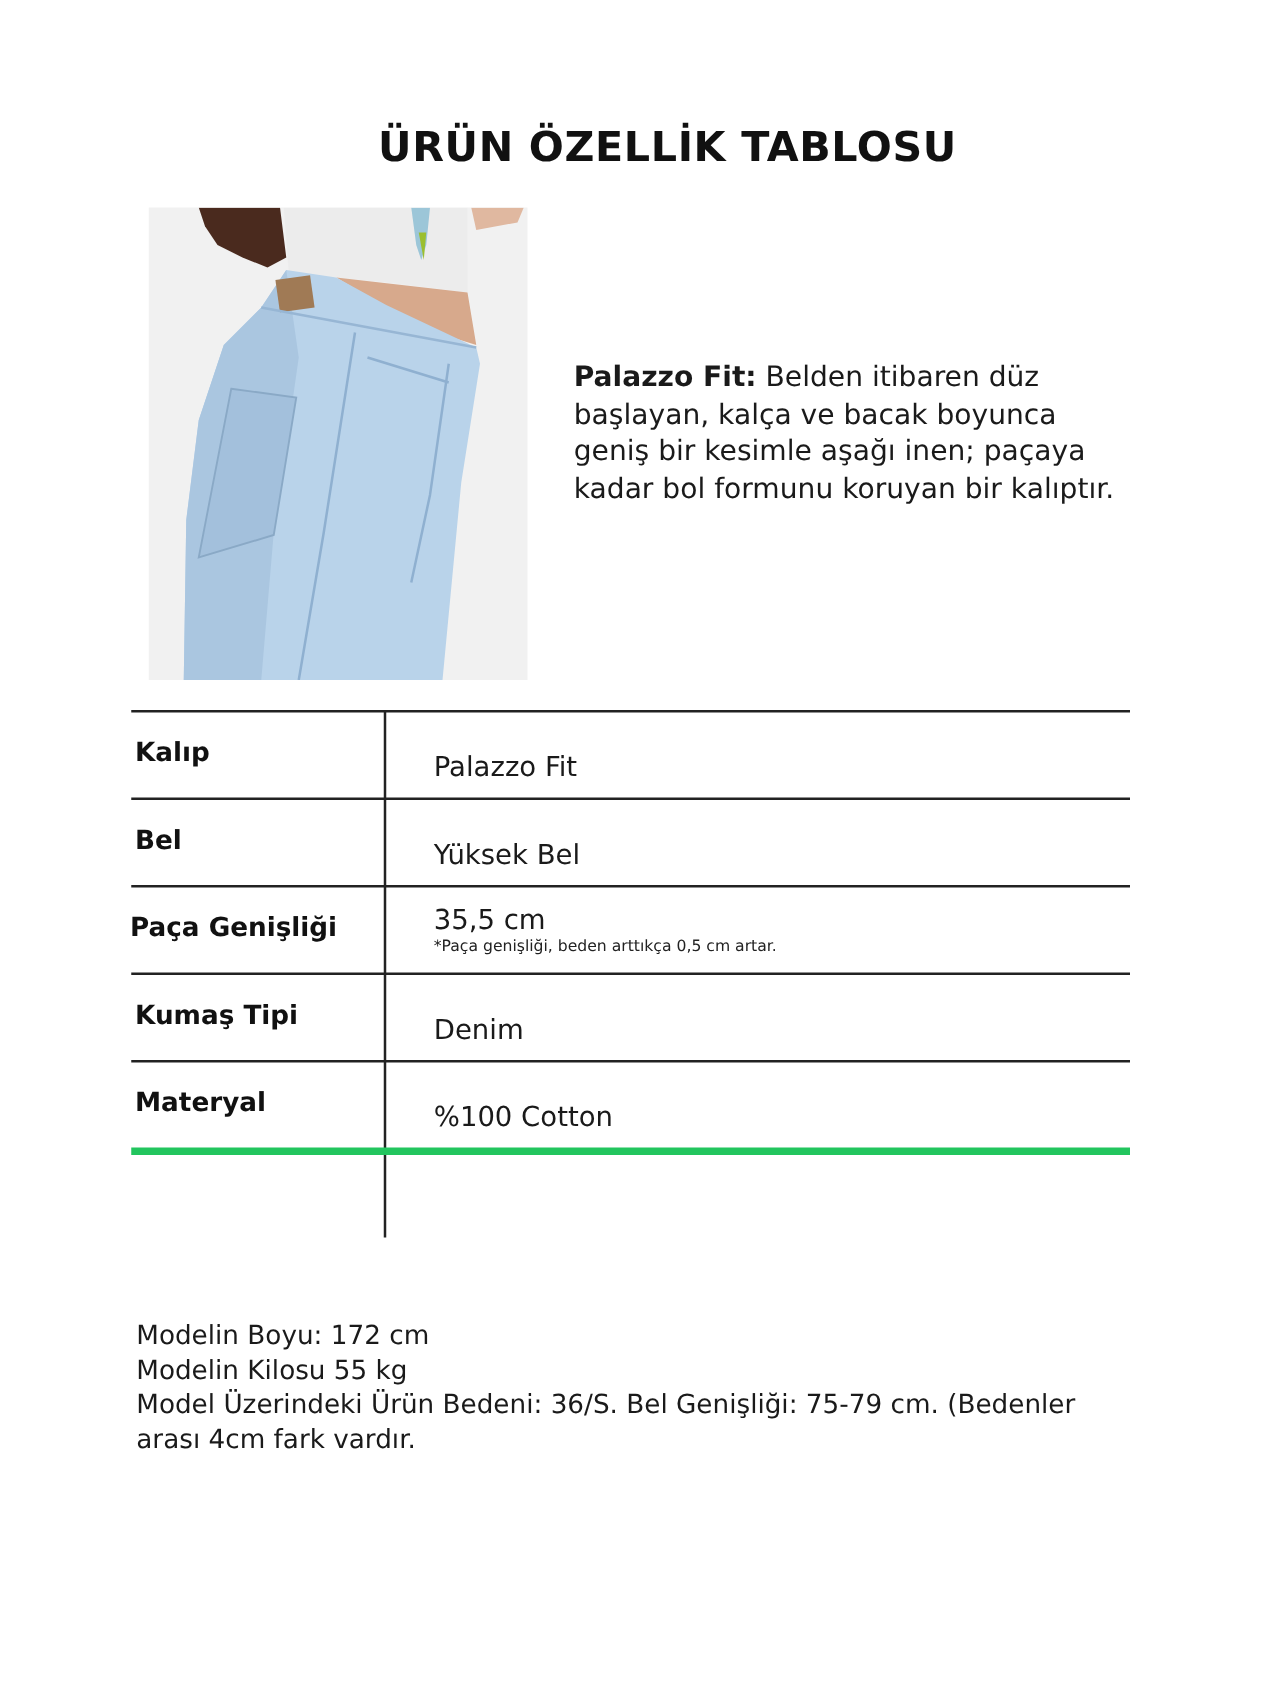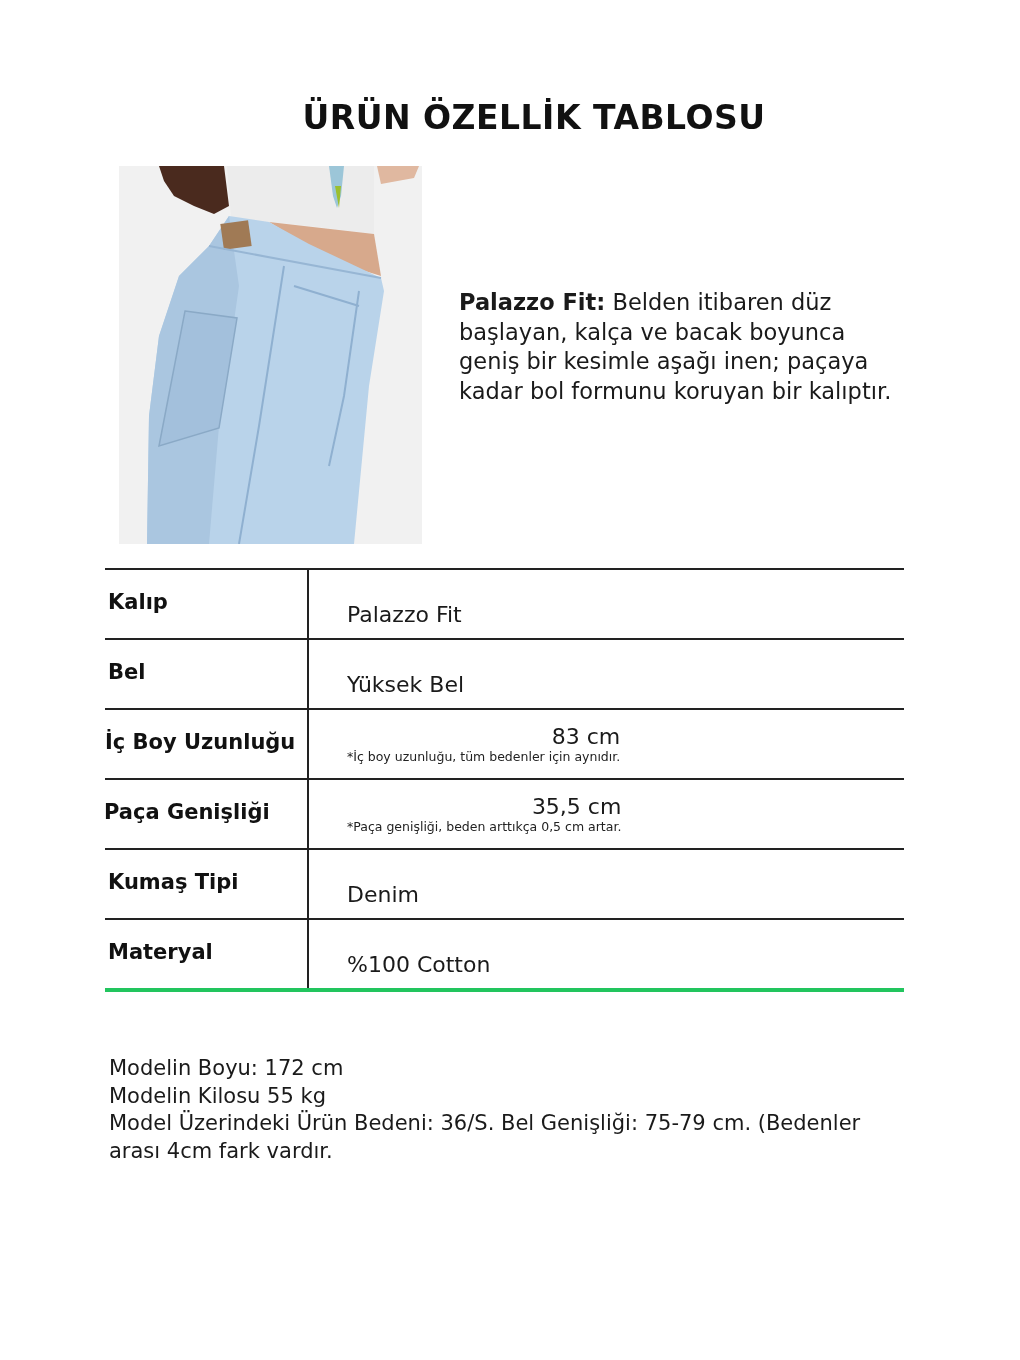--- a/index.html
+++ b/index.html
@@ -6,22 +6,22 @@
   body { width: 1020px; height: 1360px; position: relative; overflow: hidden;
          font-family: "DejaVu Sans", sans-serif; color: #111; }
   .title { position: absolute; top: 98px; left: 0; width: 1020px; text-align: center;
            font-size: 33px; font-weight: bold; letter-spacing: 0.5px; color: #111; padding-left: 24px; }
   .photo { position: absolute; left: 119px; top: 166px; width: 303px; height: 378px;
            background: #f1f1f1; overflow: hidden; }
   .desc { position: absolute; left: 459px; top: 288px; width: 470px;
           font-size: 22.5px; line-height: 29.5px; color: #1a1a1a; }
   .desc b { font-weight: bold; }
   .spec-table { position: absolute; left: 105px; top: 568px; width: 799px; }
-  .row { position: relative; height: 68px; border-top: 2px solid #222; text-align: right; }
-  .row.last { border-bottom: 4px solid #22c55e; }
+  .row { position: relative; height: 68px; border-top: 2px solid #222; }
+  .row.last { border-bottom: 6px solid #22c55e; }
   .vline { position: absolute; left: 307px; top: 568px; width: 2px; height: 422px; background: #222; }
   .label { position: absolute; left: 3px; top: 20px; font-size: 21px; font-weight: bold; color: #111; }
   .value { position: absolute; left: 242px; top: 32px; font-size: 22px; color: #1a1a1a; }
   .value.two { top: 14px; }
   .note { display: block; font-size: 12.5px; color: #222; margin-top: 0px; }
   .model-info { position: absolute; left: 109px; top: 1055px; font-size: 21px; line-height: 27.5px;
                 color: #1a1a1a; width: 800px; }
   .model-info div { white-space: nowrap; }
 </style>
 </head>
@@ -68,27 +68,20 @@
 <div class="spec-table">
   <div class="row">
     <div class="label">Kalıp</div>
     <div class="value">Palazzo Fit</div>
   </div>
   <div class="row">
     <div class="label">Bel</div>
     <div class="value">Yüksek Bel</div>
   </div>
   <div class="row">
-    <div class="label" style="left:0">İç Boy Uzunluğu</div>
-    <div class="value two">
-      <span>83 cm</span>
-      <span class="note">*İç boy uzunluğu, tüm bedenler için aynıdır.</span>
-    </div>
-  </div>
-  <div class="row">
     <div class="label" style="left:-1px">Paça Genişliği</div>
     <div class="value two">
       <span>35,5 cm</span>
       <span class="note">*Paça genişliği, beden arttıkça 0,5 cm artar.</span>
     </div>
   </div>
   <div class="row">
     <div class="label">Kumaş Tipi</div>
     <div class="value">Denim</div>
   </div>

